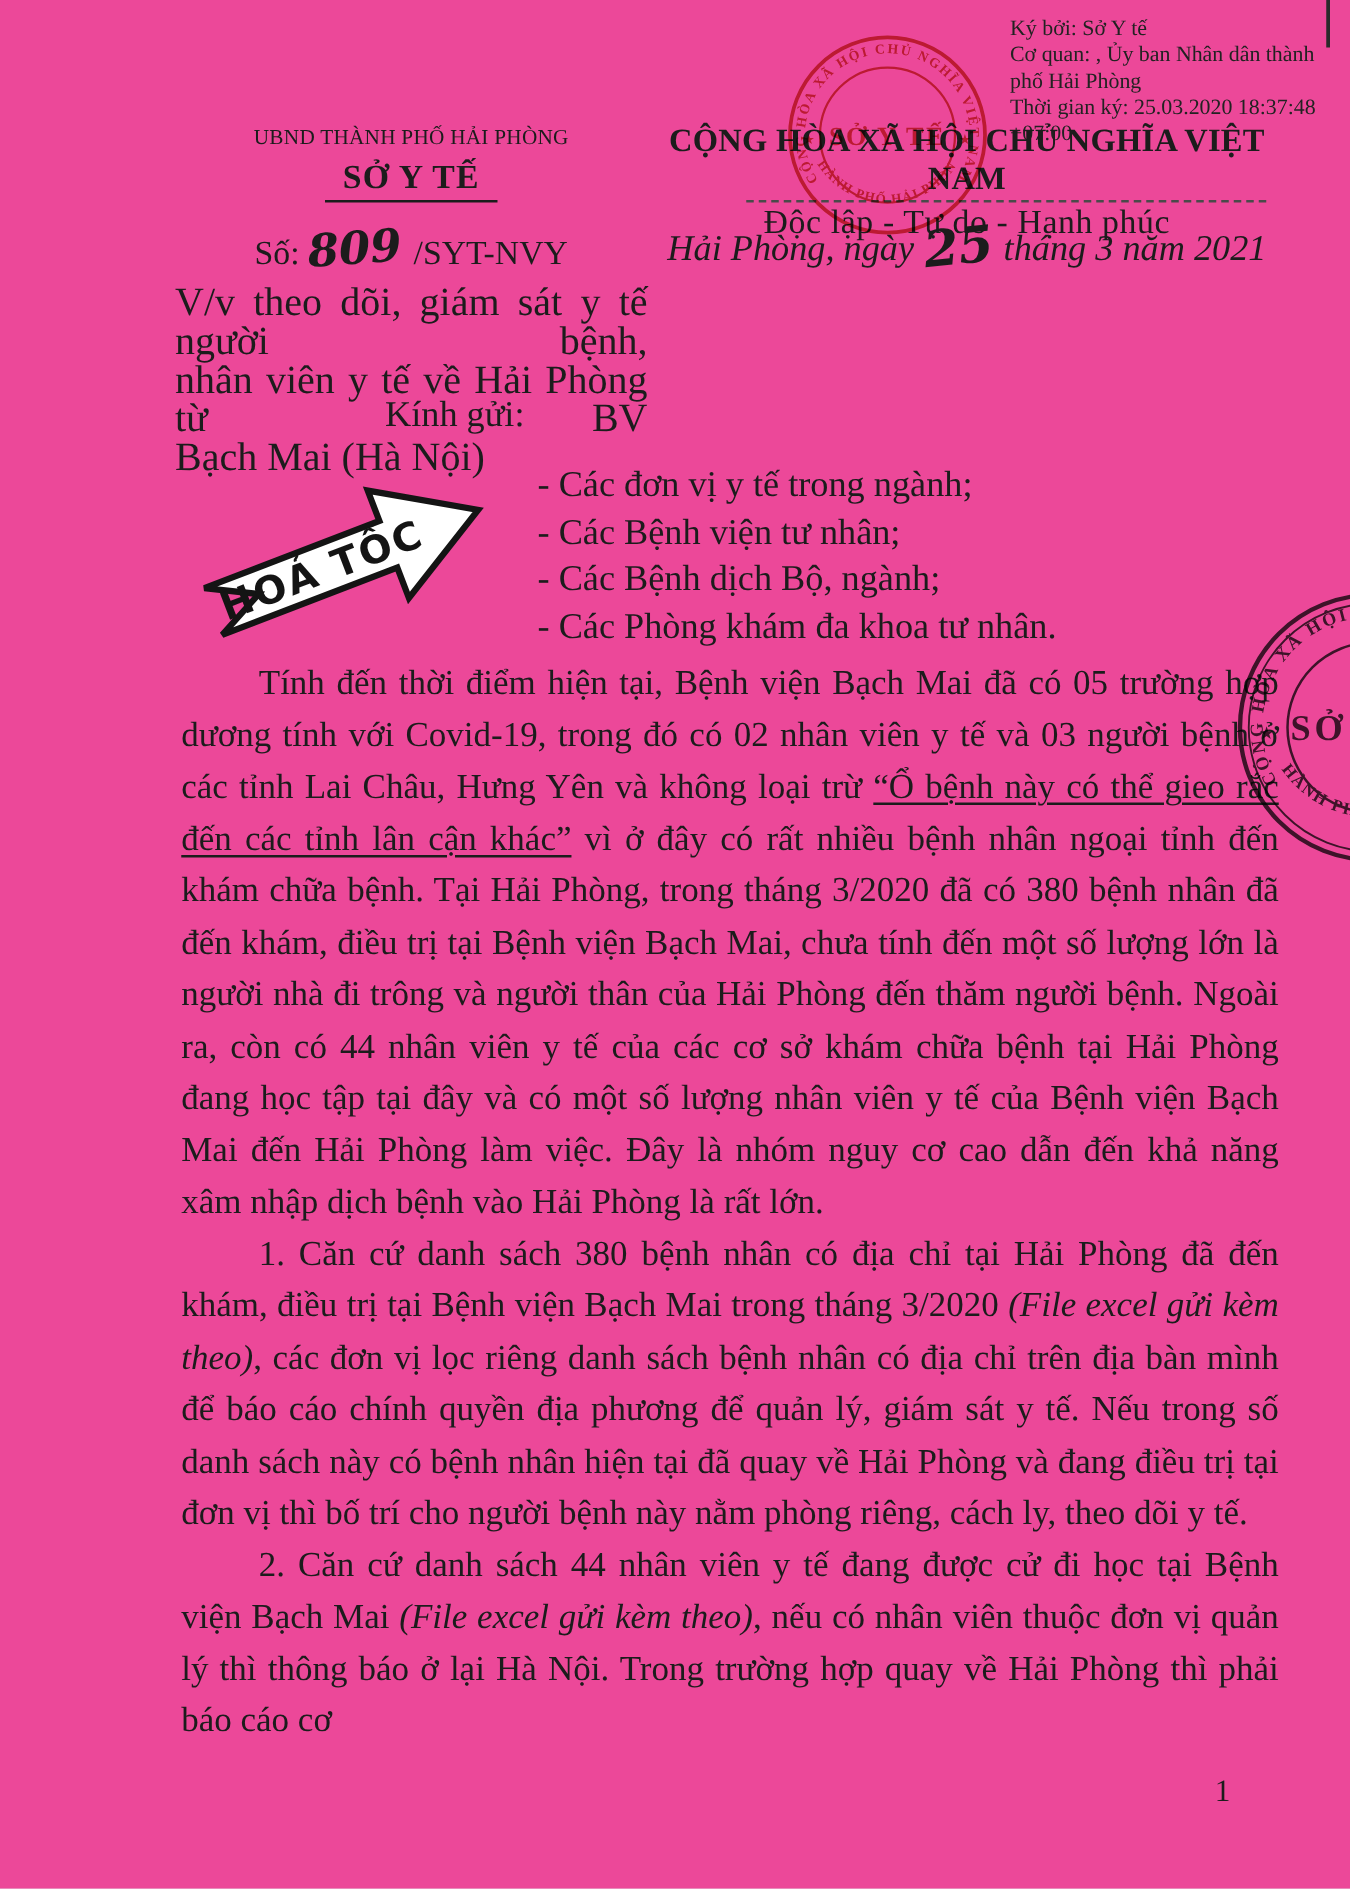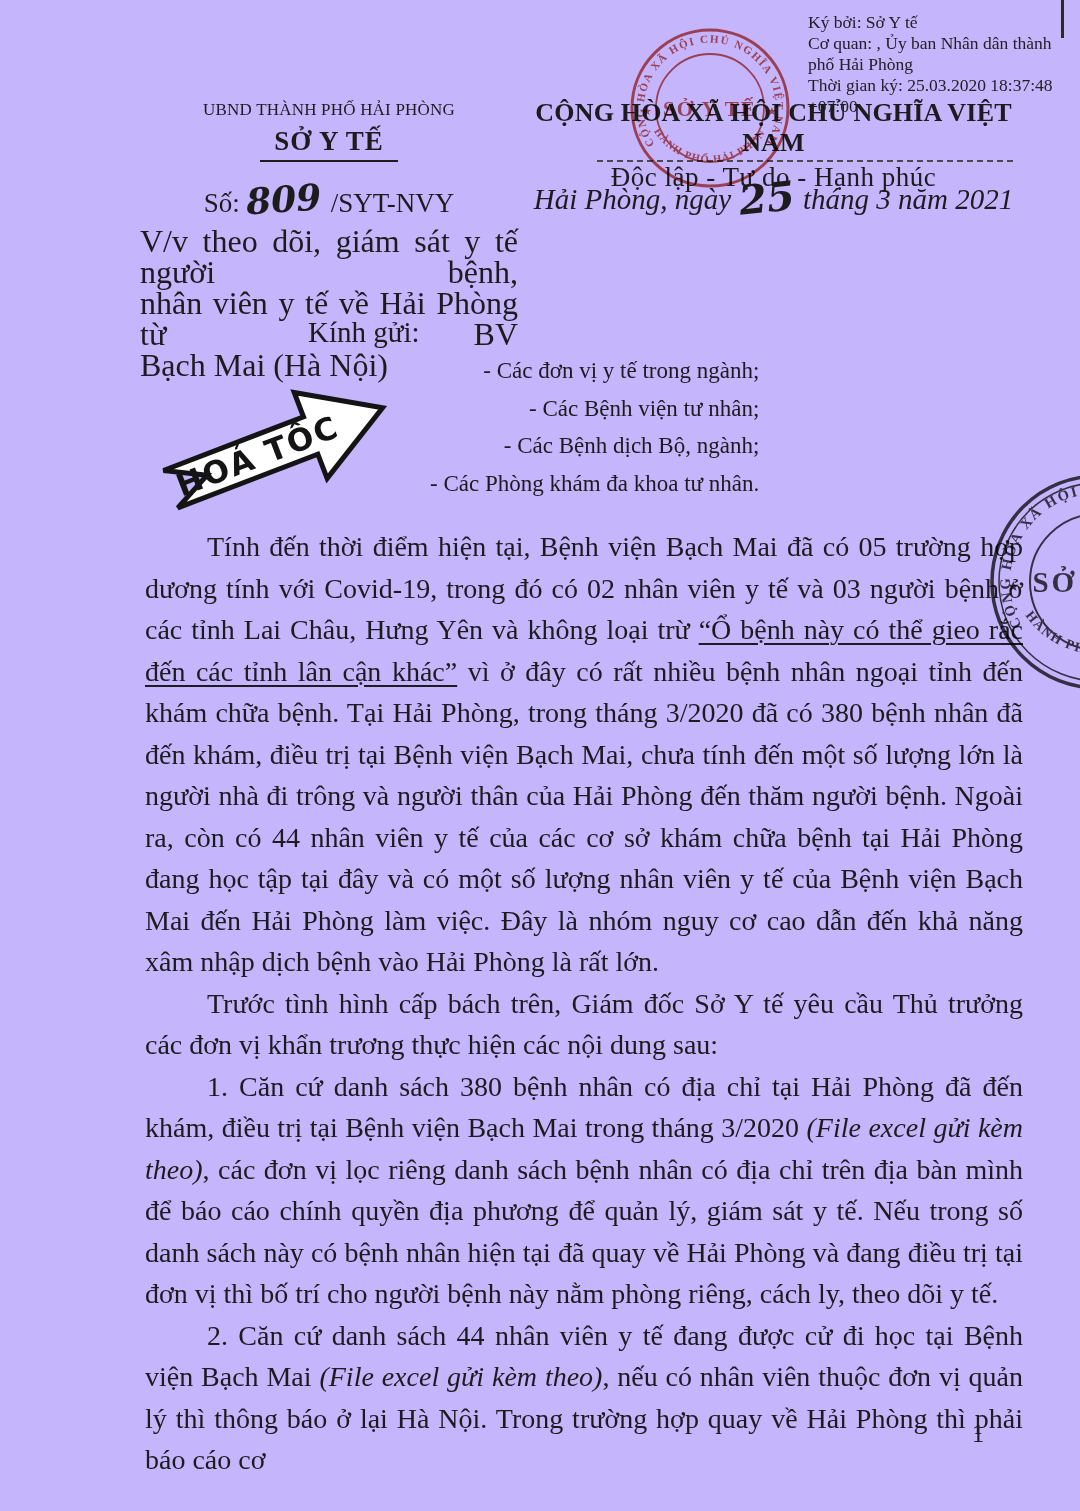--- a/index.html
+++ b/index.html
@@ -1,19 +1,19 @@
 <!DOCTYPE html>
 <html lang="vi"><head>
 <meta charset="utf-8">
 <style>
   * { margin:0; padding:0; box-sizing:border-box; }
   html,body { background:#e8e8e8; }
   .page {
     position:relative; width:1080px; height:1511px; margin:0 auto;
-    background:#c4b5fd; overflow:hidden; color:#1c1c1c;
+    background:#ec4899; overflow:hidden; color:#1c1c1c;
     font-family:"Liberation Serif","DejaVu Serif",serif;
   }
   
   .sig { position:absolute; left:808px; top:12px; width:268px;
          font-size:17.5px; line-height:21px; color:#222; }
   .sig-tick { position:absolute; left:1061px; top:0; width:3px; height:38px; background:#2a2a2a; }
 
   
   .col-left { position:absolute; left:140px; top:100px; width:378px; text-align:center; }
   .org-parent { font-size:17px; letter-spacing:.2px; }
@@ -32,21 +32,21 @@
   .motto { font-size:27px; font-weight:normal; margin-top:4px; letter-spacing:.5px; }
   .motto-rule { position:absolute; left:597px; top:160px; width:416px;
                 border-top:2.5px dashed #4a4a4a; }
   .date-line { position:absolute; left:530px; top:180px; width:487px;
                text-align:center; font-size:29px; font-style:italic; white-space:nowrap; }
   .date-day { display:inline-block; font-size:40px; line-height:30px;
               transform:rotate(-6deg); margin:0 8px; position:relative; top:3px; }
 
   
   .kinh-gui { position:absolute; left:308px; top:316px; font-size:29px; }
-  .recipients { position:absolute; left:430px; top:352px; font-size:23px; line-height:37.5px;text-align:right; }
+  .recipients { position:absolute; left:430px; top:370px; font-size:29px; line-height:37.5px; }
 
   
   .body-text { position:absolute; left:145px; top:526px; width:878px;
                font-size:28px; line-height:41.5px; text-align:justify; }
   .body-text p { text-indent:62px; margin:0; }
   .ul { text-decoration:underline; text-underline-offset:4px; text-decoration-thickness:2px; }
   .it { font-style:italic; }
 
   .page-num { position:absolute; left:958px; top:1420px; width:40px;
               text-align:center; font-size:25px; }
@@ -124,21 +124,20 @@
 
   <svg class="arrow-stamp" viewBox="0 0 244 152">
     <g transform="rotate(-21 122 76)">
       <polygon points="7,56 157,56 157,30 234,76 157,122 157,96 7,96 46,76" fill="#ffffff" stroke="#141414" stroke-width="5" stroke-linejoin="miter"></polygon>
       <text x="100" y="87" text-anchor="middle" font-size="31" font-weight="900" letter-spacing="2" fill="#141414" font-family="DejaVu Sans, sans-serif">HOẢ TỐC</text>
     </g>
   </svg>
 
   <div class="body-text">
     <p><span>Tính đến thời điểm hiện tại, Bệnh viện Bạch Mai đã có 05 trường hợp dương tính với Covid-19, trong đó có 02 nhân viên y tế và 03 người bệnh ở các tỉnh Lai Châu, Hưng Yên và không loại trừ </span><span class="ul">“Ổ bệnh này có thể gieo rắc đến các tỉnh lân cận khác”</span><span> vì ở đây có rất nhiều bệnh nhân ngoại tỉnh đến khám chữa bệnh. Tại Hải Phòng, trong tháng 3/2020 đã có 380 bệnh nhân đã đến khám, điều trị tại Bệnh viện Bạch Mai, chưa tính đến một số lượng lớn là người nhà đi trông và người thân của Hải Phòng đến thăm người bệnh. Ngoài ra, còn có 44 nhân viên y tế của các cơ sở khám chữa bệnh tại Hải Phòng đang học tập tại đây và có một số lượng nhân viên y tế của Bệnh viện Bạch Mai đến Hải Phòng làm việc. Đây là nhóm nguy cơ cao dẫn đến khả năng xâm nhập dịch bệnh vào Hải Phòng là rất lớn.</span></p>
-    <p>Trước tình hình cấp bách trên, Giám đốc Sở Y tế yêu cầu Thủ trưởng các đơn vị khẩn trương thực hiện các nội dung sau:</p>
     <p><span>1. Căn cứ danh sách 380 bệnh nhân có địa chỉ tại Hải Phòng đã đến khám, điều trị tại Bệnh viện Bạch Mai trong tháng 3/2020 </span><span class="it">(File excel gửi kèm theo)</span><span>, các đơn vị lọc riêng danh sách bệnh nhân có địa chỉ trên địa bàn mình để báo cáo chính quyền địa phương để quản lý, giám sát y tế. Nếu trong số danh sách này có bệnh nhân hiện tại đã quay về Hải Phòng và đang điều trị tại đơn vị thì bố trí cho người bệnh này nằm phòng riêng, cách ly, theo dõi y tế.</span></p>
     <p><span>2.  Căn cứ danh sách 44 nhân viên y tế đang được cử đi học tại Bệnh viện Bạch Mai </span><span class="it">(File excel gửi kèm theo)</span><span>, nếu có nhân viên thuộc đơn vị quản lý thì thông báo ở lại Hà Nội. Trong trường hợp quay về Hải Phòng thì phải báo cáo cơ</span></p>
   </div>
 
   <svg class="stamp-side" viewBox="0 0 230 230">
     <g fill="none" stroke="#2e2e2e">
       <circle cx="115" cy="115" r="106" stroke-width="3.5"></circle>
       <circle cx="115" cy="115" r="99" stroke-width="1.5"></circle>
       <circle cx="115" cy="115" r="68" stroke-width="2"></circle>
     </g>

